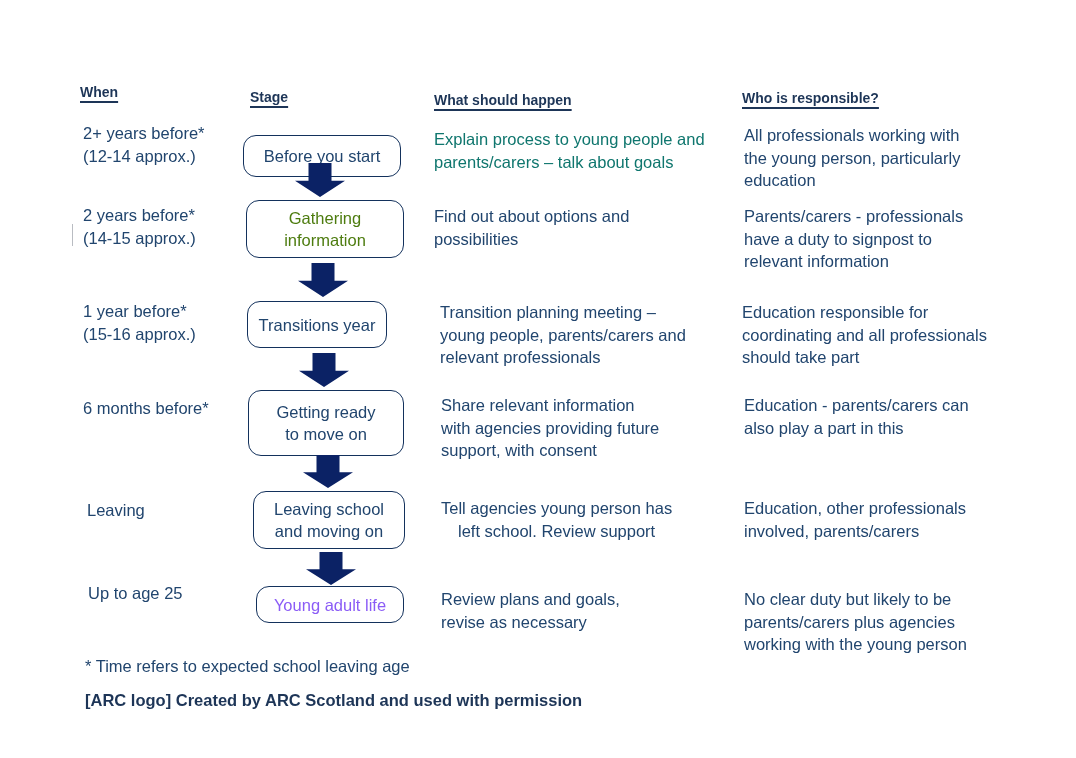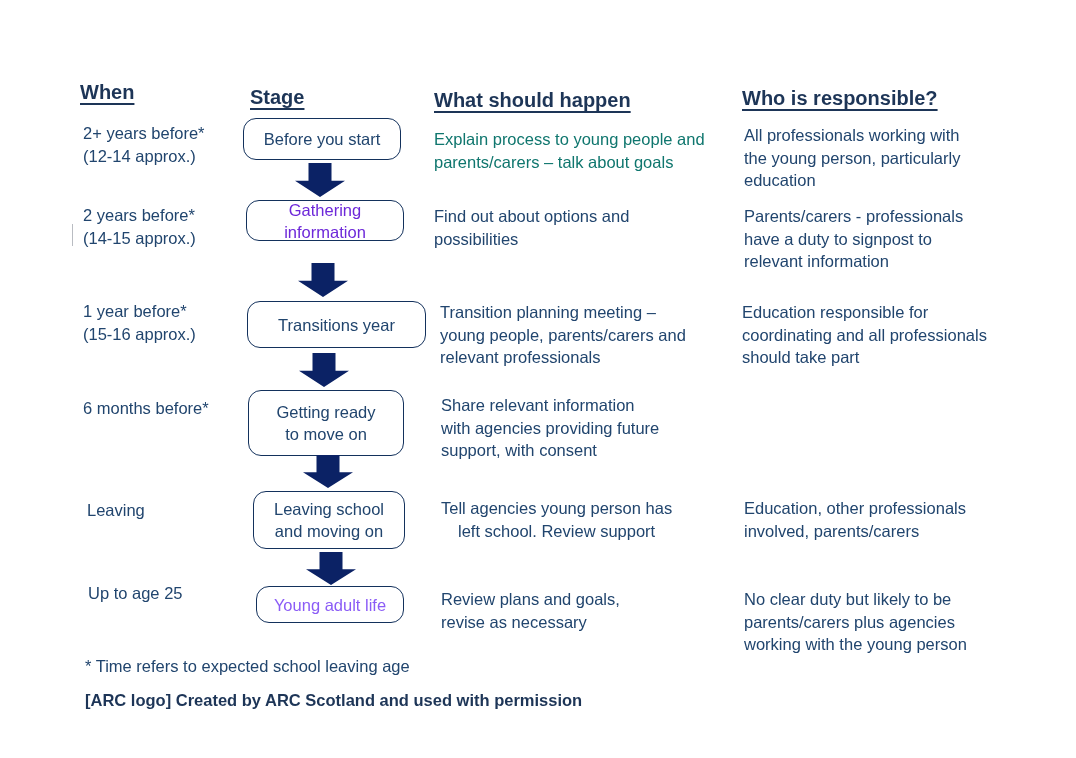--- a/index.html
+++ b/index.html
@@ -15,21 +15,21 @@
     background: #ffffff;
     font-family: "Liberation Sans", "DejaVu Sans", sans-serif;
     color: #1f3864;
     overflow: hidden;
   }
 
   
   .col-header {
     position: absolute;
     font-weight: bold;
-    font-size: 20px;
+    font-size: 14px;
     line-height: 24px;
     color: #1d3557;
     text-decoration: underline;
     text-underline-offset: 4px;
     text-decoration-thickness: 2px;
     white-space: nowrap;
   }
 
   
   .when-cell {
@@ -105,53 +105,55 @@
 
   <div class="col-header" style="left: 80px; top: 80px; color: rgb(29, 53, 87);">When</div>
   <div class="col-header" style="left: 250px; top: 85px; color: rgb(29, 53, 87);">Stage</div>
   <div class="col-header" style="left: 434px; top: 88px; color: rgb(29, 53, 87);">What should happen</div>
   <div class="col-header" style="left: 742px; top: 86px; color: rgb(29, 53, 87);">Who is responsible?</div>
 
   <div class="tick-mark" style="left: 72px; top: 224px; height: 22px;"></div>
 
   <div class="when-cell" style="left: 83px; top: 122px; color: rgb(33, 69, 110);">2+ years before*
 (12-14 approx.)</div>
-  <div class="stage-box" style="left: 243px; top: 118px; width: 158px; height: 42px; border-color: rgb(19, 49, 92); color: rgb(33, 69, 110);">Before you start</div>
+  <div class="stage-box" style="left: 243px; top: 135px; width: 158px; height: 42px; border-color: rgb(19, 49, 92); color: rgb(33, 69, 110);">Before you start</div>
   <div class="body-cell" style="left: 434px; top: 128px; color: #0f766e;">Explain process to young people and
 parents/carers – talk about goals</div>
   <div class="body-cell" style="left: 744px; top: 124px; color: rgb(33, 69, 110);">All professionals working with
 the young person, particularly
 education</div>
 
   <div class="when-cell" style="left: 83px; top: 204px; color: rgb(33, 69, 110);">2 years before*
 (14-15 approx.)</div>
-  <div class="stage-box" style="left: 246px; top: 200px; width: 158px; height: 41px; border-color: rgb(19, 49, 92); color: #6d28d9;">Gathering
+  <div class="stage-box" style="left: 246px; top: 200px; width: 158px; height: 58px; border-color: rgb(19, 49, 92); color: #4d7c0f;">Gathering
 information</div>
   <div class="body-cell" style="left: 434px; top: 205px; color: rgb(33, 69, 110);">Find out about options and
 possibilities</div>
   <div class="body-cell" style="left: 744px; top: 205px; color: rgb(33, 69, 110);">Parents/carers - professionals
 have a duty to signpost to
 relevant information</div>
 
   <div class="when-cell" style="left: 83px; top: 300px; color: rgb(33, 69, 110);">1 year before*
 (15-16 approx.)</div>
-  <div class="stage-box" style="left: 247px; top: 301px; width: 179px; height: 47px; border-color: rgb(19, 49, 92); color: rgb(33, 69, 110);">Transitions year</div>
+  <div class="stage-box" style="left: 247px; top: 301px; width: 140px; height: 47px; border-color: rgb(19, 49, 92); color: rgb(33, 69, 110);">Transitions year</div>
   <div class="body-cell" style="left: 440px; top: 301px; color: rgb(33, 69, 110);">Transition planning meeting –
 young people, parents/carers and
 relevant professionals</div>
   <div class="body-cell" style="left: 742px; top: 301px; color: rgb(33, 69, 110);">Education responsible for
 coordinating and all professionals
 should take part</div>
 
   <div class="when-cell" style="left: 83px; top: 397px; color: rgb(33, 69, 110);">6 months before*</div>
   <div class="stage-box" style="left: 248px; top: 390px; width: 156px; height: 66px; border-color: rgb(19, 49, 92); color: rgb(33, 69, 110); text-align: center;">Getting ready
 to move on</div>
   <div class="body-cell" style="left: 441px; top: 394px; color: rgb(33, 69, 110);">Share relevant information
 with agencies providing future
 support, with consent</div>
+  <div class="body-cell" style="left: 744px; top: 394px; color: rgb(33, 69, 110);">Education - parents/carers can
+also play a part in this</div>
 
   <div class="when-cell" style="left: 87px; top: 499px; color: rgb(33, 69, 110);">Leaving</div>
   <div class="stage-box" style="left: 253px; top: 491px; width: 152px; height: 58px; border-color: rgb(19, 49, 92); color: rgb(33, 69, 110);">Leaving school
 and moving on</div>
   <div class="body-cell" style="left: 441px; top: 497px; color: rgb(33, 69, 110); text-align: center;">Tell agencies young person has
 left school. Review support</div>
   <div class="body-cell" style="left: 744px; top: 497px; color: rgb(33, 69, 110);">Education, other professionals
 involved, parents/carers</div>
 
   <div class="when-cell" style="left: 88px; top: 582px; color: rgb(33, 69, 110);">Up to age 25</div>

